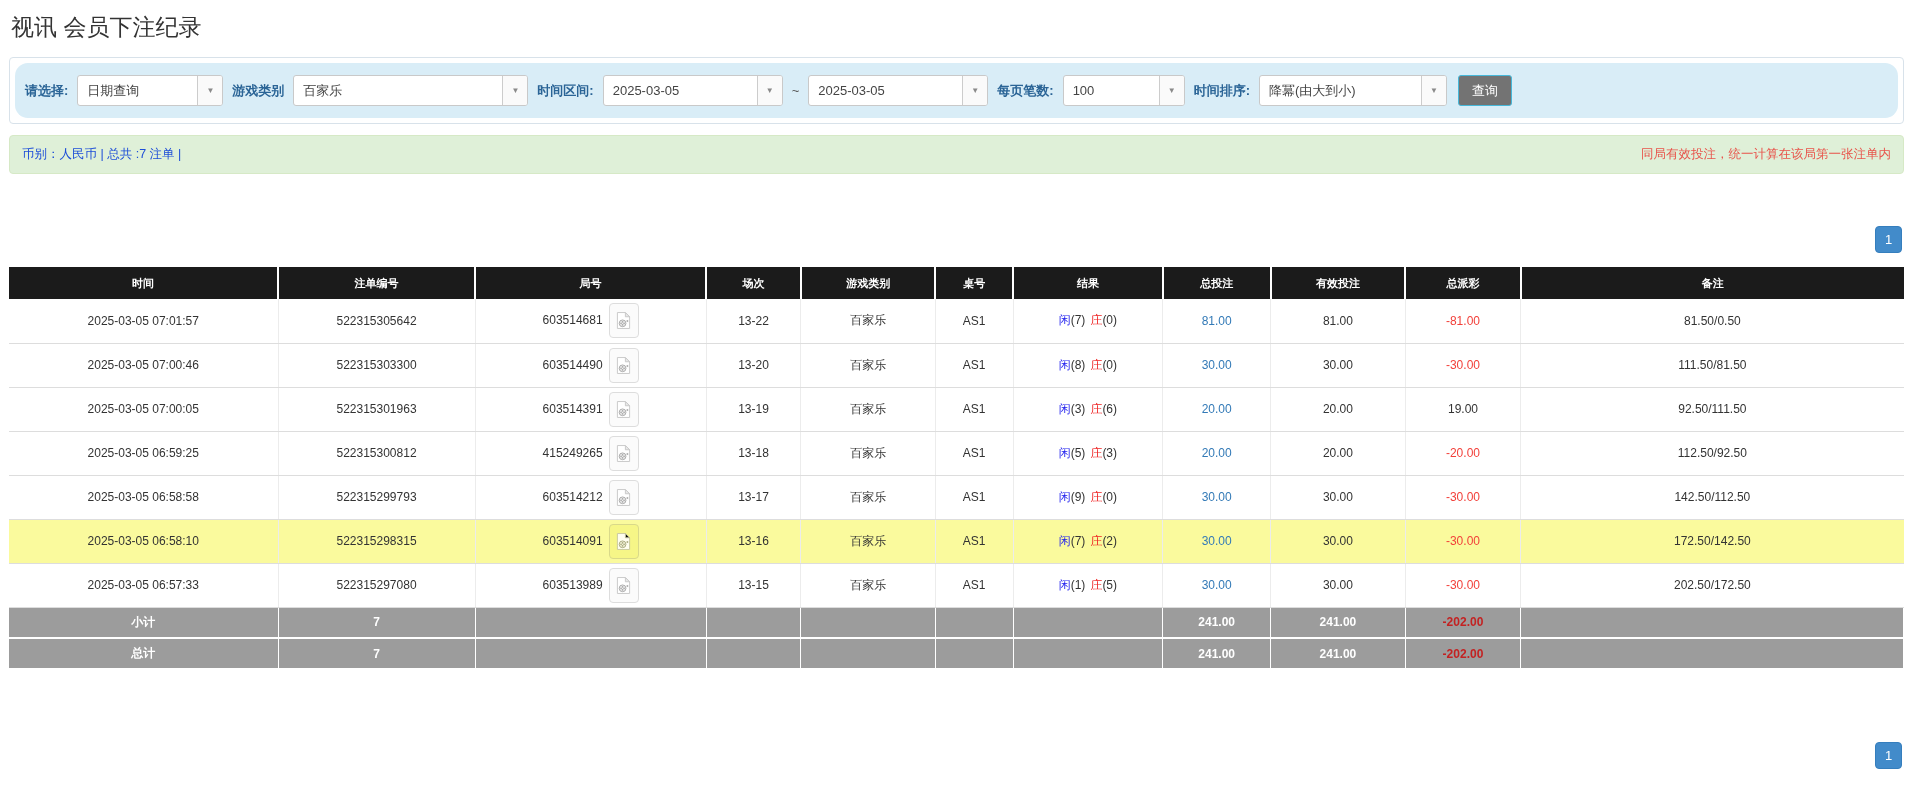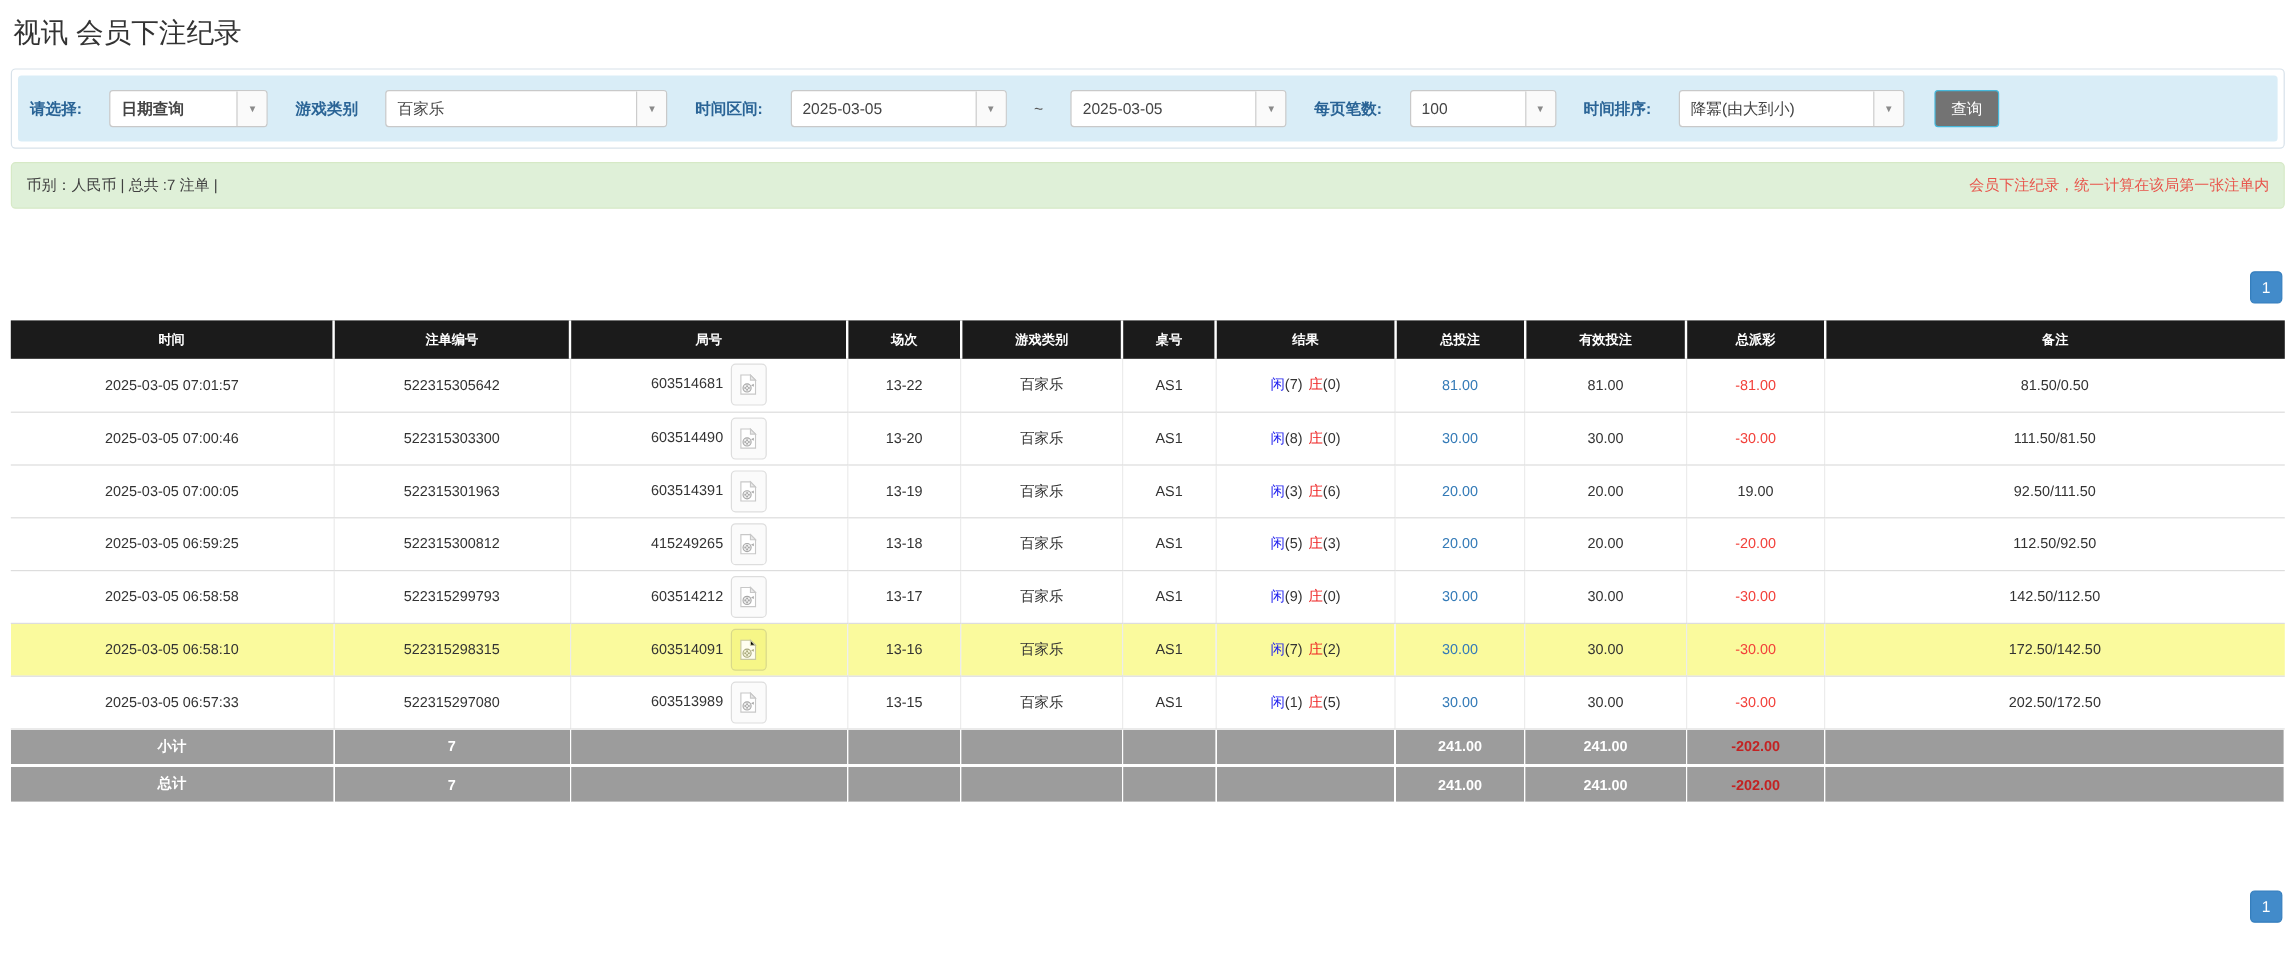--- a/index.html
+++ b/index.html
@@ -8,48 +8,48 @@
     font-family: "Liberation Sans", "DejaVu Sans", sans-serif;
     color:#333; width:1913px; min-height:801px;
   }
   .page { padding: 8px 9px 10px 9px; }
 
   h1.title { font-size:23px; font-weight:500; color:#333; margin:4px 0 14px 2px; }
 
   
   .filter-panel { border:1px solid #d8e2ea; border-radius:4px; padding:5px; background:#fff; }
   .filter-bar {
-    background:#d9edf7; border-radius:3px; padding:12px 10px;
-    display:flex; align-items:center; gap:23px; flex-wrap:nowrap;
+    background:#d9edf7; border-radius:13px; padding:12px 10px;
+    display:flex; align-items:center; gap:9px; flex-wrap:nowrap;
   }
   .flabel { font-size:13px; font-weight:bold; color:#2a6496; white-space:nowrap; }
   .combo {
     background:#fff; border:1px solid #c9c9c9; border-radius:3px; height:31px;
     display:inline-flex; align-items:stretch; cursor:pointer; overflow:hidden;
   }
   .combo-text { padding:0 9px; font-size:13px; color:#444; display:flex; align-items:center; flex:1; white-space:nowrap; }
   .combo-arrow {
     width:25px; border-left:1px solid #ccc; background:#fafafa;
     display:flex; align-items:center; justify-content:center;
     color:#8a8a8a; font-size:8px;
   }
-  .w-query { width:132px;font-weight:bold; } .w-game { width:235px; } .w-date { width:180px; }
+  .w-query { width:146px; } .w-game { width:235px; } .w-date { width:180px; }
   .w-pp { width:122px; } .w-sort { width:188px; }
   .tilde { font-size:13px; color:#555; }
   .search-btn {
     background:#737373; border:1px solid #46b8da; color:#fff; font-size:13px;
     height:31px; padding:0 13px; border-radius:3px; cursor:pointer; margin-left:2px;
   }
 
   
   .info-bar {
     margin-top:11px; background:#dff0d8; border:1px solid #d6e9c6; border-radius:4px;
     padding:10px 12px; display:flex; justify-content:space-between; align-items:center;
   }
-  .info-left { color:#404040; font-size:12.5px; }
+  .info-left { color:#1d4ed8; font-size:12.5px; }
   .info-right { color:#e8544b; font-size:12.5px; }
 
   
   .pager { text-align:right; }
   .pager.top { margin:52px 2px 14px 0; }
   .pager.bottom { margin:72px 2px 0 0; }
   .page-btn {
     display:inline-block; min-width:27px; height:27px; line-height:25px;
     background:#428bca; border:1px solid #357ebd; border-radius:4px;
     color:#fff; font-size:13px; text-align:center; cursor:pointer;
@@ -131,21 +131,21 @@
         <span class="combo-text">降冪(由大到小)</span>
         <span class="combo-arrow">▼</span>
       </div>
 
       <button class="search-btn">查询</button>
     </div>
   </div>
 
   <div class="info-bar">
     <span class="info-left">币别：人民币 | 总共 :7 注单 |</span>
-    <span class="info-right">会员下注纪录，统一计算在该局第一张注单内</span>
+    <span class="info-right">同局有效投注，统一计算在该局第一张注单内</span>
   </div>
 
   <div class="pager top">
     <span class="page-btn">1</span>
   </div>
 
   <table class="records">
     <colgroup>
       <col style="width:14.2%">
         <col style="width:10.4%">

